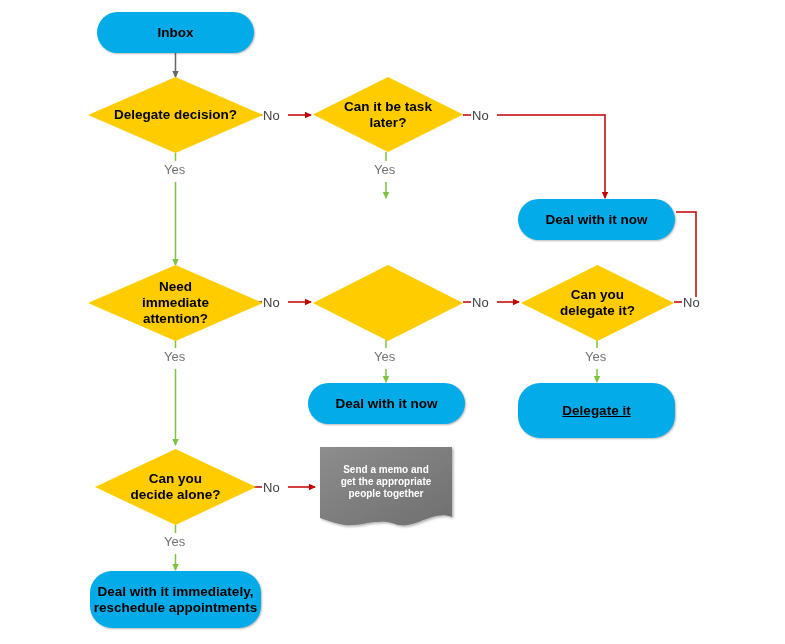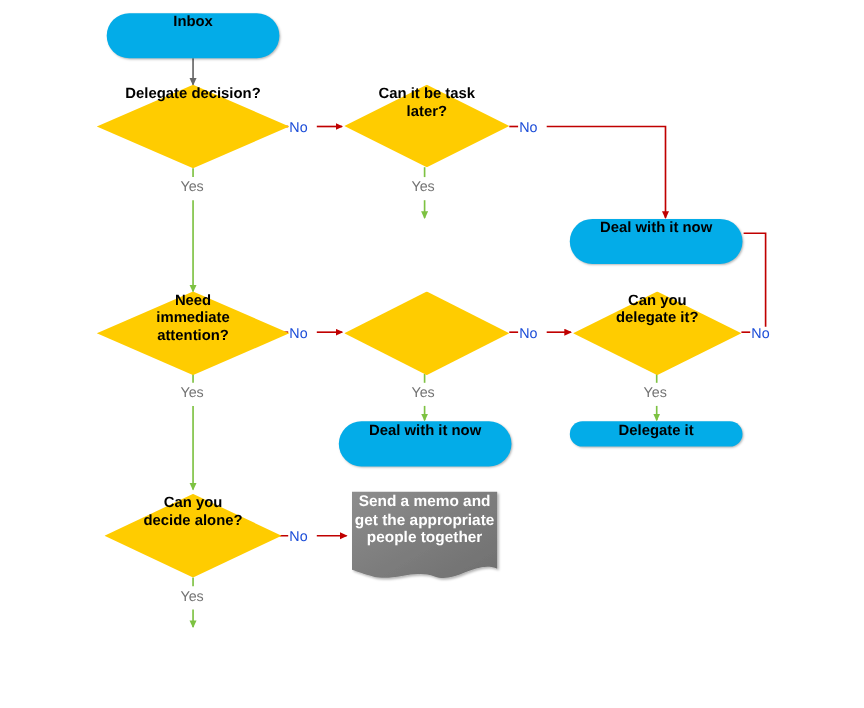--- a/index.html
+++ b/index.html
@@ -22,37 +22,38 @@
     position: absolute;
     left: 0;
     top: 0;
     width: 785px;
     height: 644px;
     pointer-events: none;
   }
   .node {
     position: absolute;
     display: flex;
+    align-items: center;
     justify-content: center;
     text-align: center;
     box-sizing: border-box;
     font-weight: bold;
     color: #000000;
     line-height: 1.18;
     white-space: pre-line;
   }
   .node-terminal {
     background: #03ACE8;
     border-radius: 22px;
     font-size: 13.5px;
     box-shadow: 1px 1px 2px rgba(0,0,0,0.28);
   }
   .node-doc {
     color: #ffffff;
-    font-size: 14px;
+    font-size: 10px;
     background: transparent;
     z-index: 3;
   }
   .node-decision {
     font-size: 13.5px;
     background: transparent;
     z-index: 3;
   }
   .diamond-shape {
     position: absolute;
@@ -62,21 +63,21 @@
     height: 100%;
     z-index: -1;
   }
   .edge-label {
     position: absolute;
     font-size: 13px;
     font-weight: normal;
     line-height: 1;
     white-space: nowrap;
   }
-  .label-no { color: #1d4ed8; }
+  .label-no { color: #404040; }
   .label-yes { color: #737373; }
 </style>
 </head>
 <body>
 
 <div id="canvas">
 
   <svg id="edges" viewBox="0 0 785 644" width="785" height="644" xmlns="http://www.w3.org/2000/svg">
     <defs>
       <marker id="arrow-red" markerWidth="7" markerHeight="7" refX="6" refY="3.2" orient="auto" markerUnits="userSpaceOnUse">
@@ -214,38 +215,42 @@
       <polygon points="76.5,0 153,38 76.5,76 0,38" fill="#FFCC00"></polygon>
     </svg>
     <span>Can you
 delegate it?</span>
   </div>
 
   <div class="node node-terminal" style="left:308px; top:383px; width:157px; height:41px;">
     <span>Deal with it now</span>
   </div>
 
-  <div class="node node-terminal" style="left:518px; top:383px; width:157px; height:23px;">
+  <div class="node node-terminal" style="left:518px; top:383px; width:157px; height:55px;text-decoration:underline;">
     <span>Delegate it</span>
   </div>
 
   <div class="node node-decision" style="left:95px; top:449px; width:161px; height:76px;">
     <svg class="diamond-shape" viewBox="0 0 161 76" preserveAspectRatio="none">
       <polygon points="80.5,0 161,38 80.5,76 0,38" fill="#FFCC00"></polygon>
     </svg>
     <span>Can you
 decide alone?</span>
   </div>
 
   <div class="node node-doc" style="left:320px; top:447px; width:132px; height:70px;">
     <span>Send a memo and
 get the appropriate
 people together</span>
   </div>
 
+  <div class="node node-terminal" style="left:90px; top:571px; width:171px; height:57px;">
+    <span>Deal with it immediately,
+reschedule appointments</span>
+  </div>
 
   <span class="edge-label label-no" style="left:263px; top:109px;">No</span>
 
   <span class="edge-label label-yes" style="left:164px; top:163px;">Yes</span>
 
   <span class="edge-label label-no" style="left:472px; top:109px;">No</span>
 
   <span class="edge-label label-yes" style="left:374px; top:163px;">Yes</span>
 
   <span class="edge-label label-no" style="left:263px; top:296px;">No</span>

